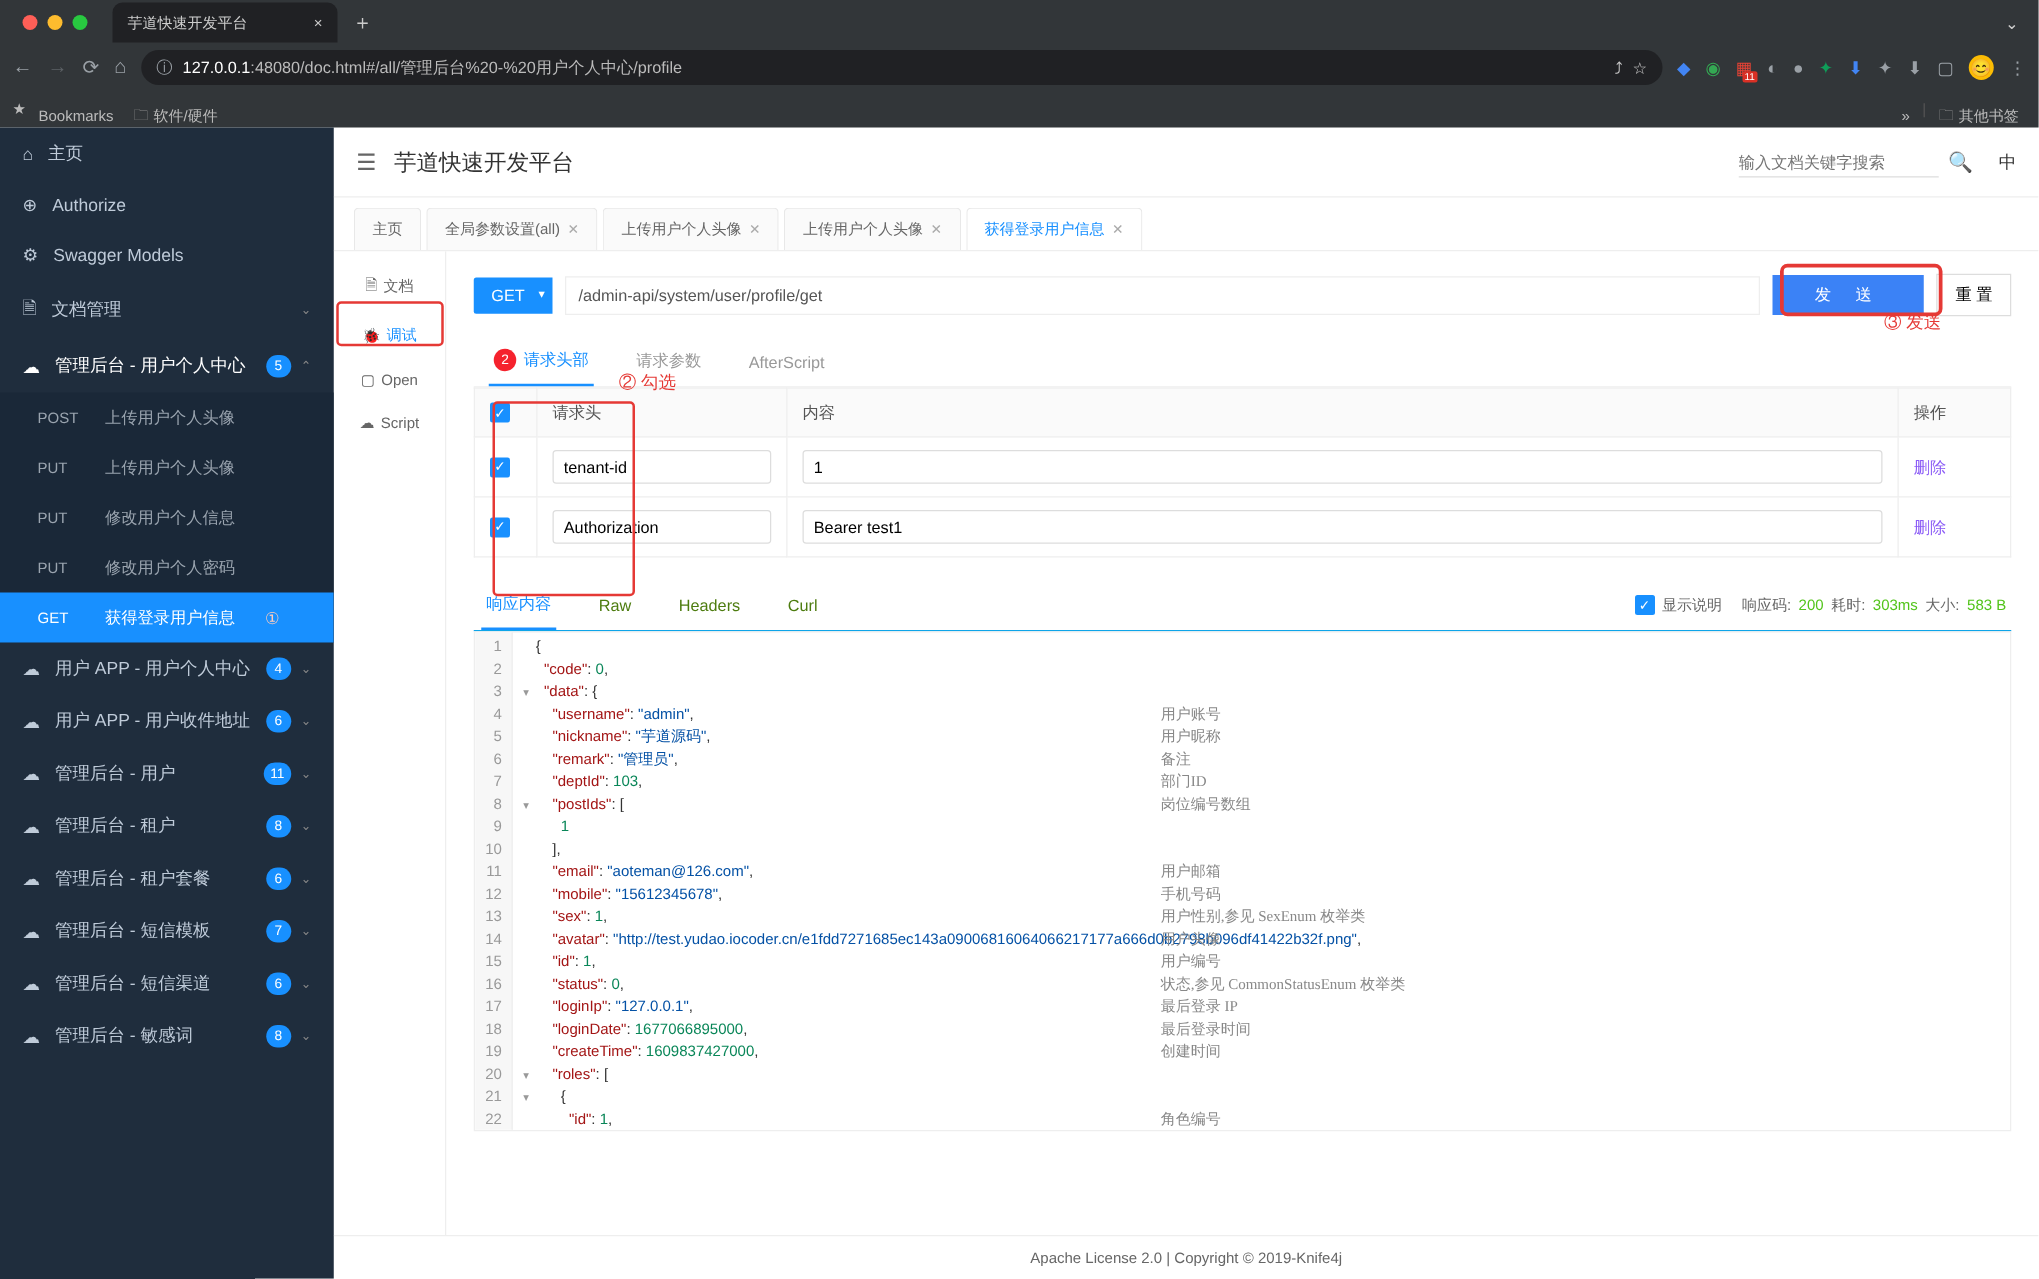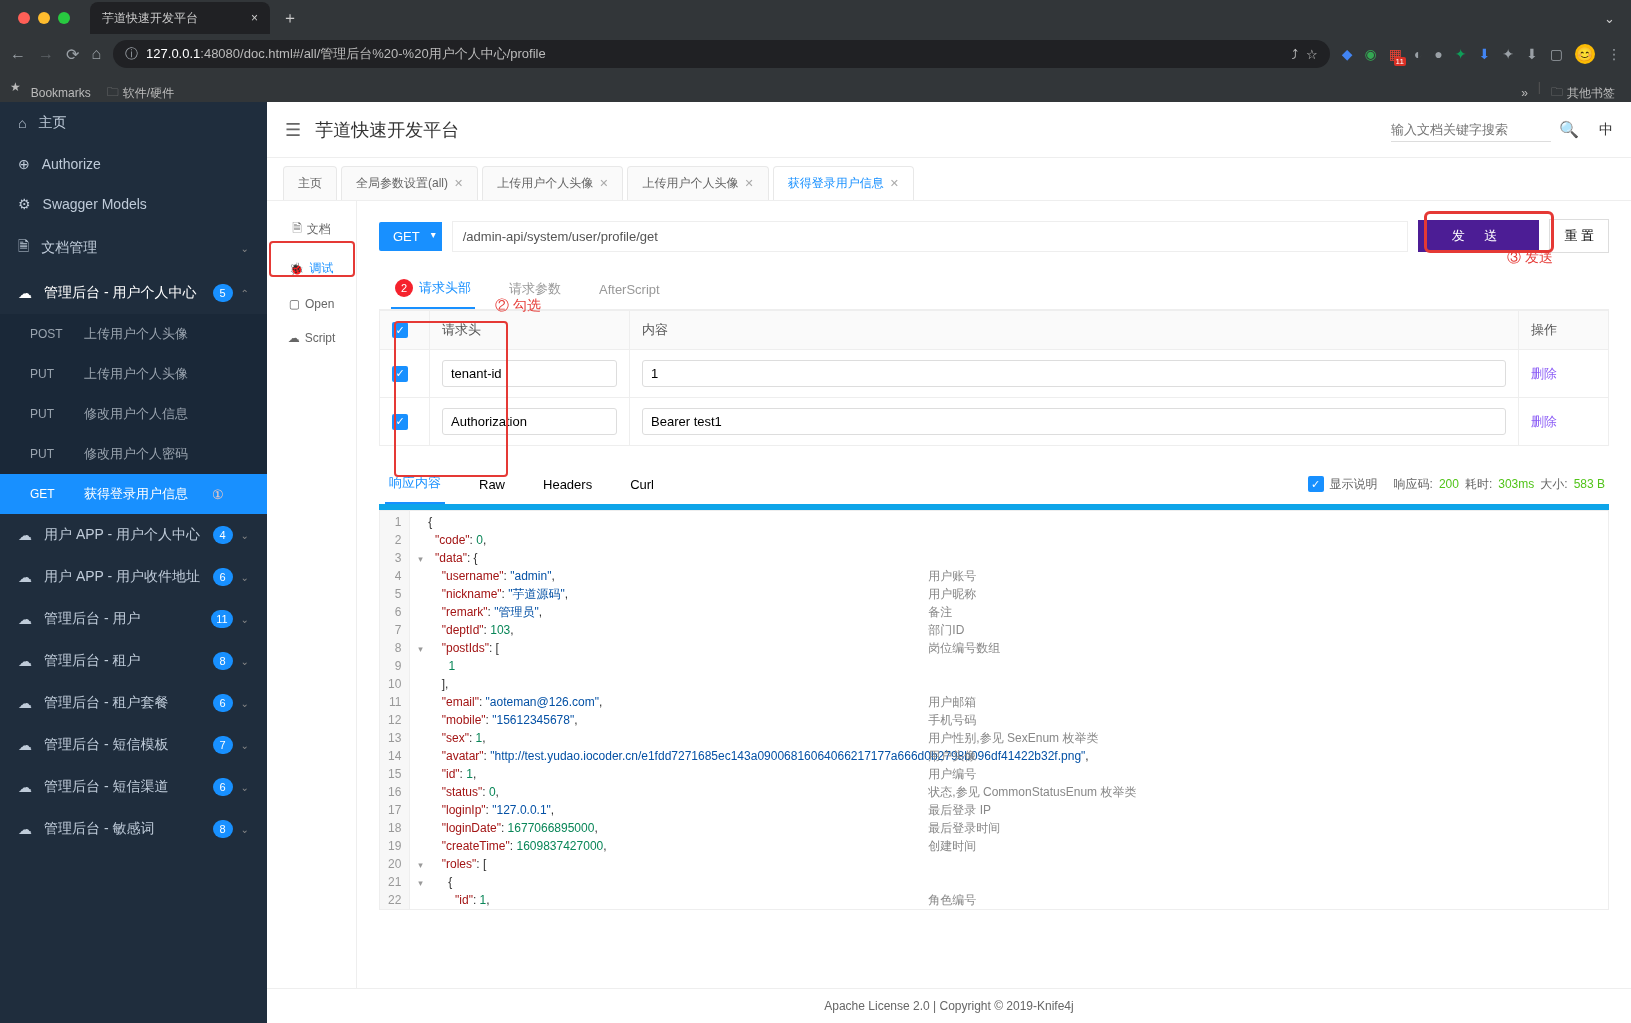--- a/index.html
+++ b/index.html
@@ -58,54 +58,54 @@
 .left-tabs { width: 90px; border-right: 1px solid #eee; padding-top: 8px; position: relative; }
 .lt-item { display: flex; align-items: center; justify-content: center; gap: 5px; padding: 10px 0; font-size: 12px; color: #666; }
 .lt-item.active { color: #1890ff; }
 .red-box1 { position: absolute; border: 2px solid #e53935; border-radius: 4px; pointer-events: none; left: 2px; top: 40px; width: 86px; height: 36px; }
 
 .panel { flex: 1; padding: 18px 22px; overflow: auto; position: relative; }
 .req-line { display: flex; gap: 10px; align-items: center; margin-bottom: 16px; position: relative; }
 .method-select { background: #1890ff; color: #fff; padding: 7px 22px 7px 14px; font-size: 13px; position: relative; border-radius: 2px 0 0 2px; }
 .method-select::after { content: "▾"; position: absolute; right: 6px; font-size: 10px; }
 .path-input { flex: 1; border: 1px solid #eee; padding: 7px 10px; font-size: 13px; color: #555; }
-.send-btn { background: #4c1d95; color: #fff; padding: 7px 34px; border: none; font-size: 13px; letter-spacing: 8px; cursor: pointer; }
+.send-btn { background: #3b82f6; color: #fff; padding: 7px 34px; border: none; font-size: 13px; letter-spacing: 8px; cursor: pointer; }
 .reset-btn { padding: 7px 14px; background: #fff; border: 1px solid #ddd; font-size: 13px; }
 .red-box-send { position: absolute; border: 3px solid #e53935; border-radius: 6px; right: 55px; top: -8px; width: 130px; height: 42px; pointer-events: none; }
 .annot { color: #e53935; font-size: 14px; font-weight: 500; }
 .annot.a3 { position: absolute; right: 78px; top: 48px; }
 
 .sub-tabs { display: flex; gap: 30px; border-bottom: 1px solid #eee; margin-bottom: 0; padding-left: 12px; position: relative; }
 .st { padding: 10px 4px; font-size: 13px; color: #999; display: flex; align-items: center; gap: 6px; }
 .st.active { color: #1890ff; border-bottom: 2px solid #1890ff; }
 .st .count-badge { background: #f5222d; color: #fff; border-radius: 50%; width: 18px; height: 18px; display: inline-flex; align-items: center; justify-content: center; font-size: 11px; }
 .annot.a2 { position: absolute; left: 116px; top: 28px; text-align: right; }
 
 .header-table { width: 100%; border-collapse: collapse; }
 .header-table th, .header-table td { border: 1px solid #eee; padding: 10px 12px; font-size: 13px; text-align: left; color: #555; }
 .header-table th { background: #fafafa; font-weight: 500; }
 .chk { width: 16px; height: 16px; background: #1890ff; border-radius: 2px; display: inline-flex; align-items: center; justify-content: center; color: #fff; font-size: 11px; }
 .hdr-input { border: 1px solid #ddd; padding: 5px 8px; width: 100%; font-size: 13px; border-radius: 3px; }
 .del-link { color: #8b5cf6; cursor: pointer; }
 .red-box2 { position: absolute; border: 2px solid #e53935; border-radius: 4px; left: 15px; top: 52px; width: 114px; height: 156px; pointer-events: none; }
 
-.resp-tabs { display: flex; gap: 30px; border-bottom: 6px solid #0ea5e9; margin-top: 18px; padding-left: 6px; align-items: center; }
-.rt { padding: 10px 4px; font-size: 13px; color: #000000; }
+.resp-tabs { display: flex; gap: 30px; border-bottom: 1px solid #0ea5e9; margin-top: 18px; padding-left: 6px; align-items: center; }
+.rt { padding: 10px 4px; font-size: 13px; color: #4d7c0f; }
 .rt.active { color: #1890ff; border-bottom: 2px solid #1890ff; }
 .resp-meta { margin-left: auto; font-size: 12px; color: #666; display: flex; align-items: center; gap: 6px; padding-right: 4px; }
 .resp-meta .g { color: #52c41a; }
 
 .code-area { display: flex; font-family: Consolas, Monaco, monospace; font-size: 12px; line-height: 1.5; border: 1px solid #eee; max-height: 400px; overflow: auto; }
 .gutter { background: #f7f7f7; color: #999; text-align: right; padding: 2px 6px; border-right: 1px solid #eee; user-select: none; }
 .gutter div { padding: 0 2px; }
 .code { padding: 2px 8px; flex: 1; white-space: pre; position: relative; }
 .k { color: #a31515; } 
 .s { color: #0451a5; } 
 .n { color: #098658; } 
-.c { color: #888; } 
+.c { color: #888; font-family: Liberation Serif, serif; } 
 .annot-r { position: absolute; color: #888; font-size: 12px; }
 .fold { color: #999; font-size: 9px; display: inline-block; width: 10px; }
 
 .footer { text-align: center; padding: 10px; border-top: 1px solid #eee; font-size: 12px; color: #666; }
 
 .circled { display: inline-block; }
 </style>
 </head>
 <body>
 

